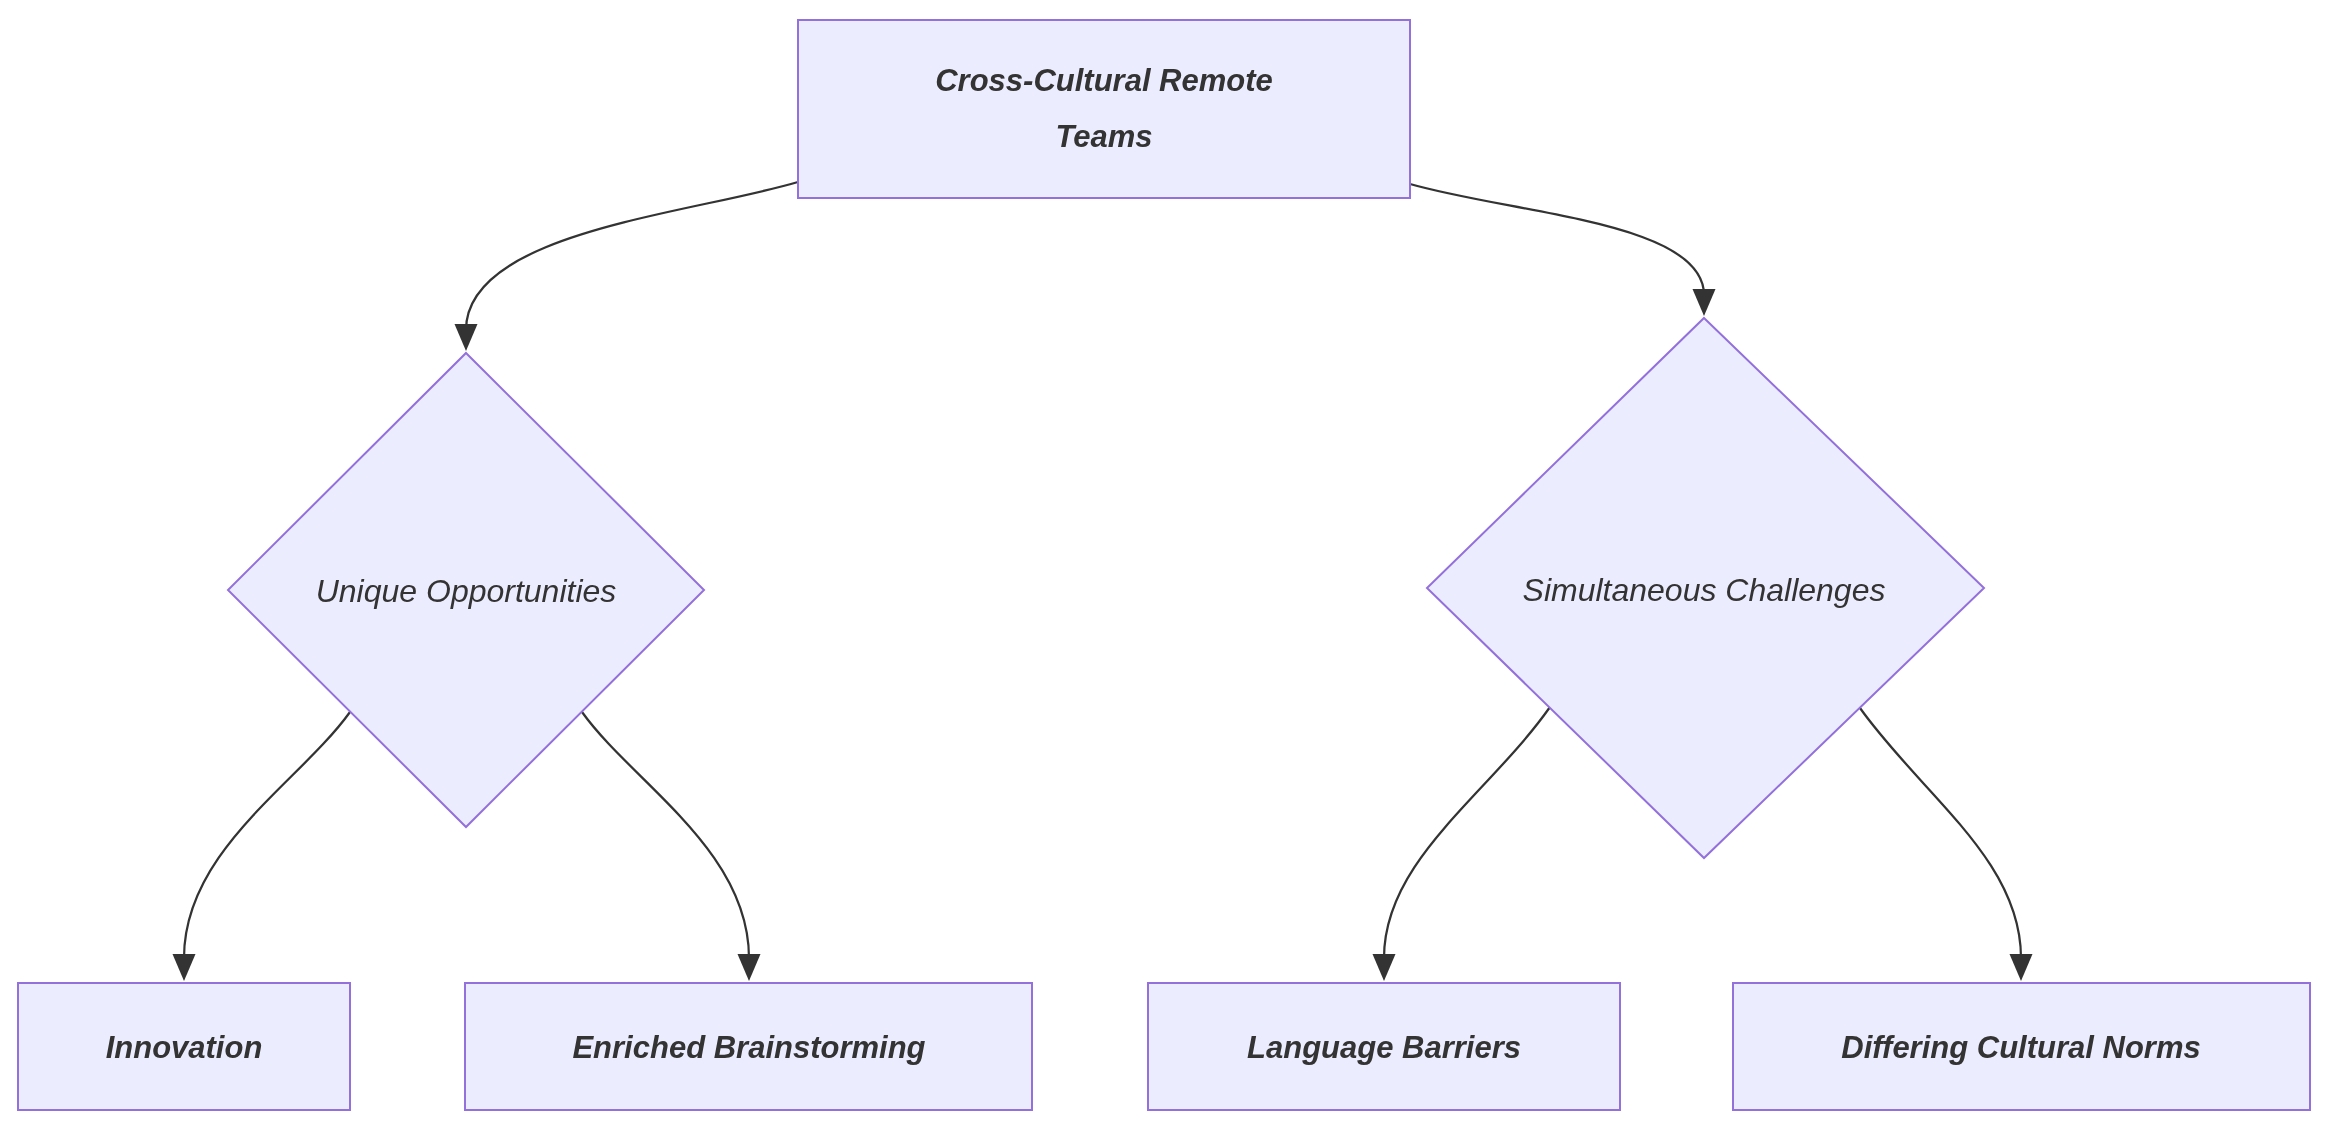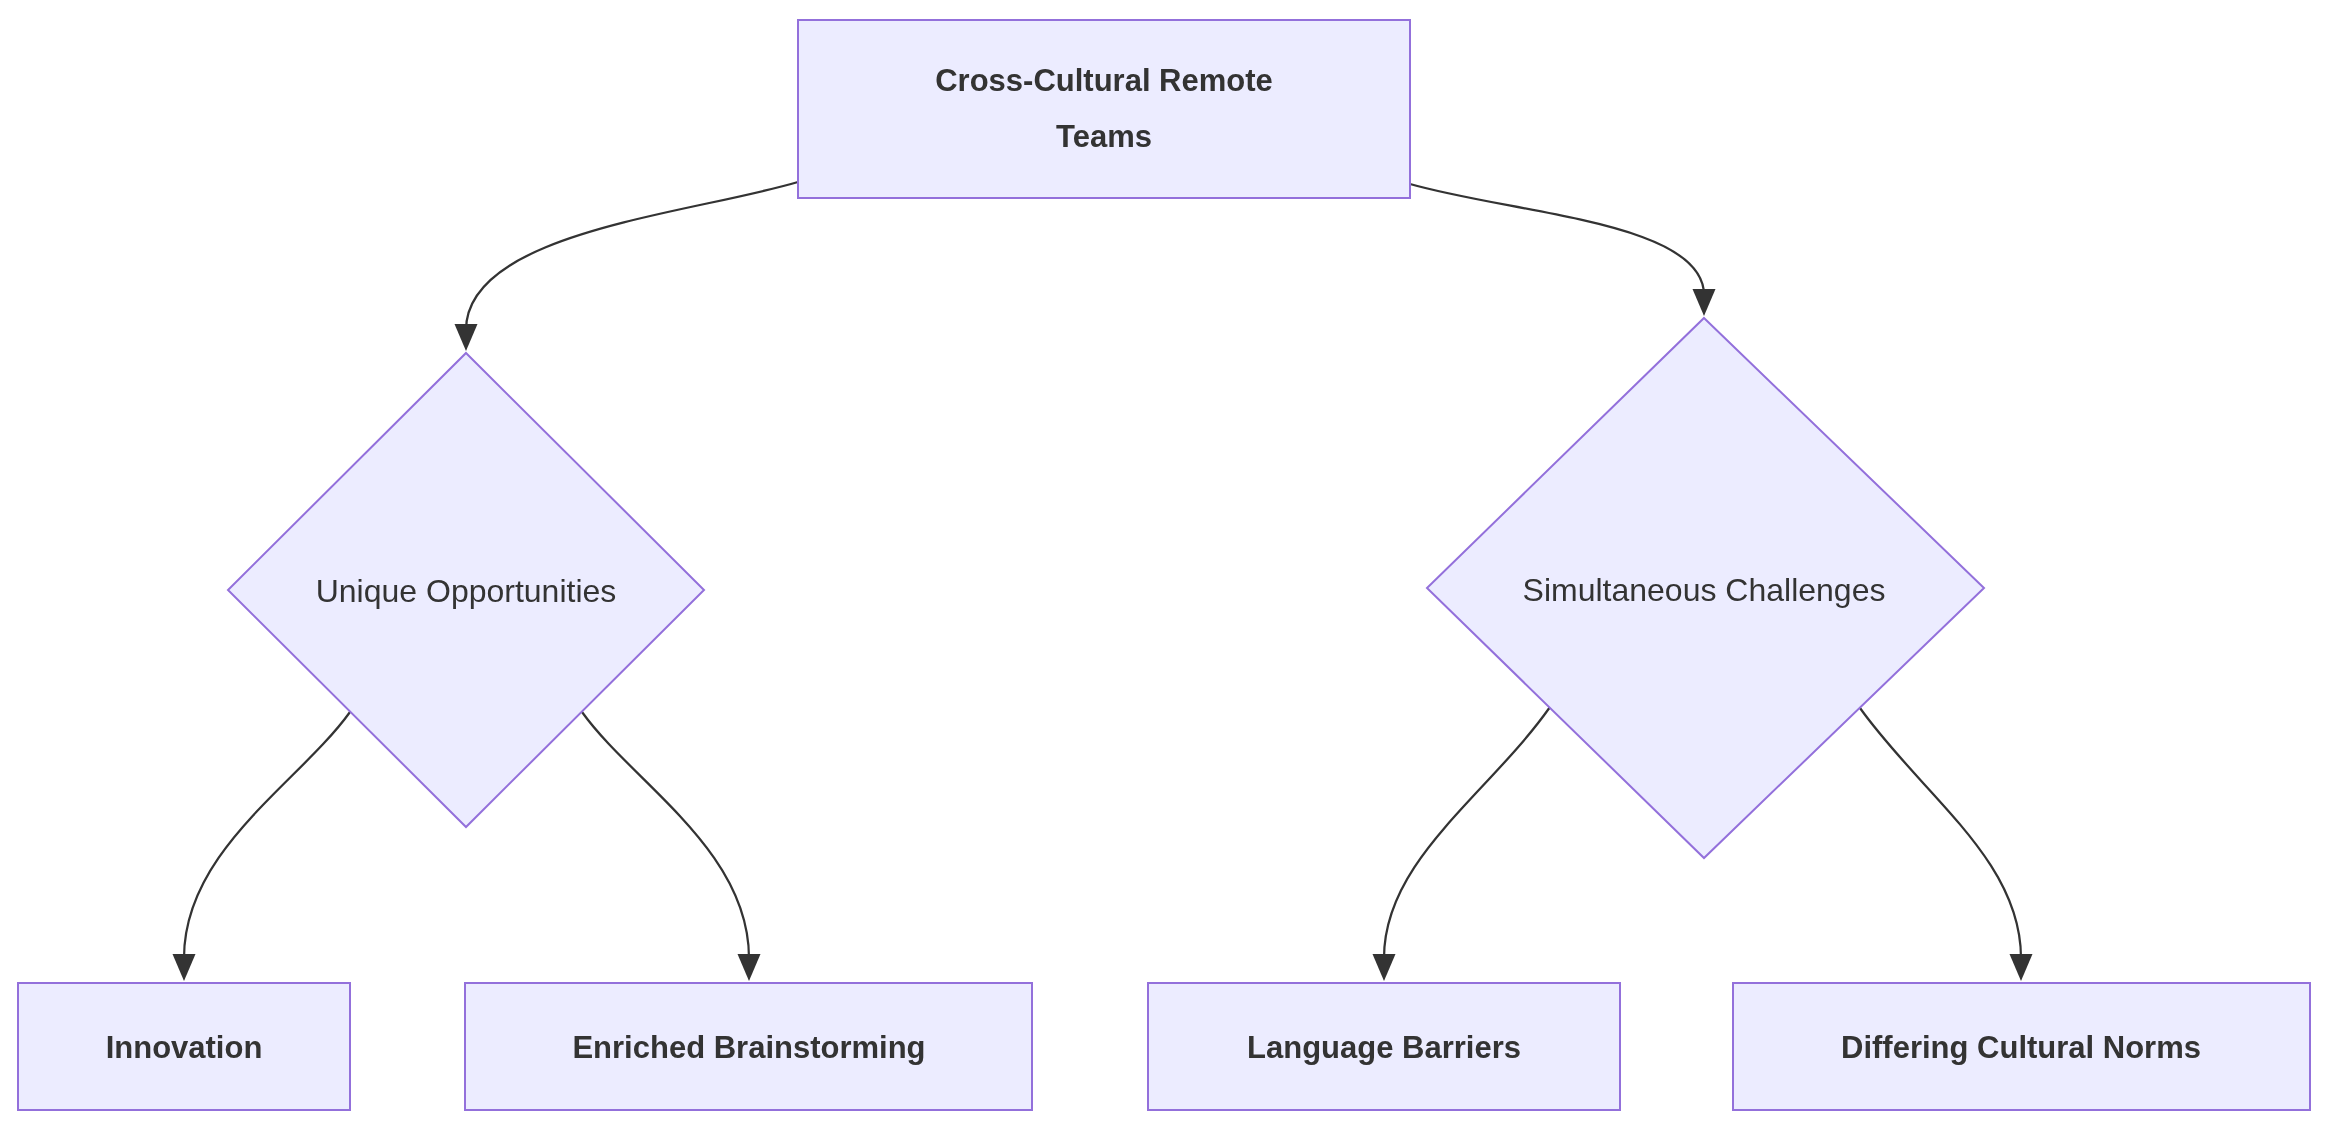--- a/index.html
+++ b/index.html
@@ -7,20 +7,21 @@
     padding: 0;
     background: #ffffff;
   }
   .diagram-wrap {
     position: relative;
     width: 2352px;
     height: 1135px;
     background: var(--bg, #ffffff);
     overflow: hidden;
     font-family: "Liberation Sans", sans-serif;
+    font-style: italic;
   }
   svg { display: block; }
   .node-shape {
     fill: var(--node-fill, #ECECFF);
     stroke: var(--node-border, #9370DB);
     stroke-width: 2px;
   }
   .node-label {
     fill: var(--text-color, #333333);
     font-family: "Liberation Sans", sans-serif;

